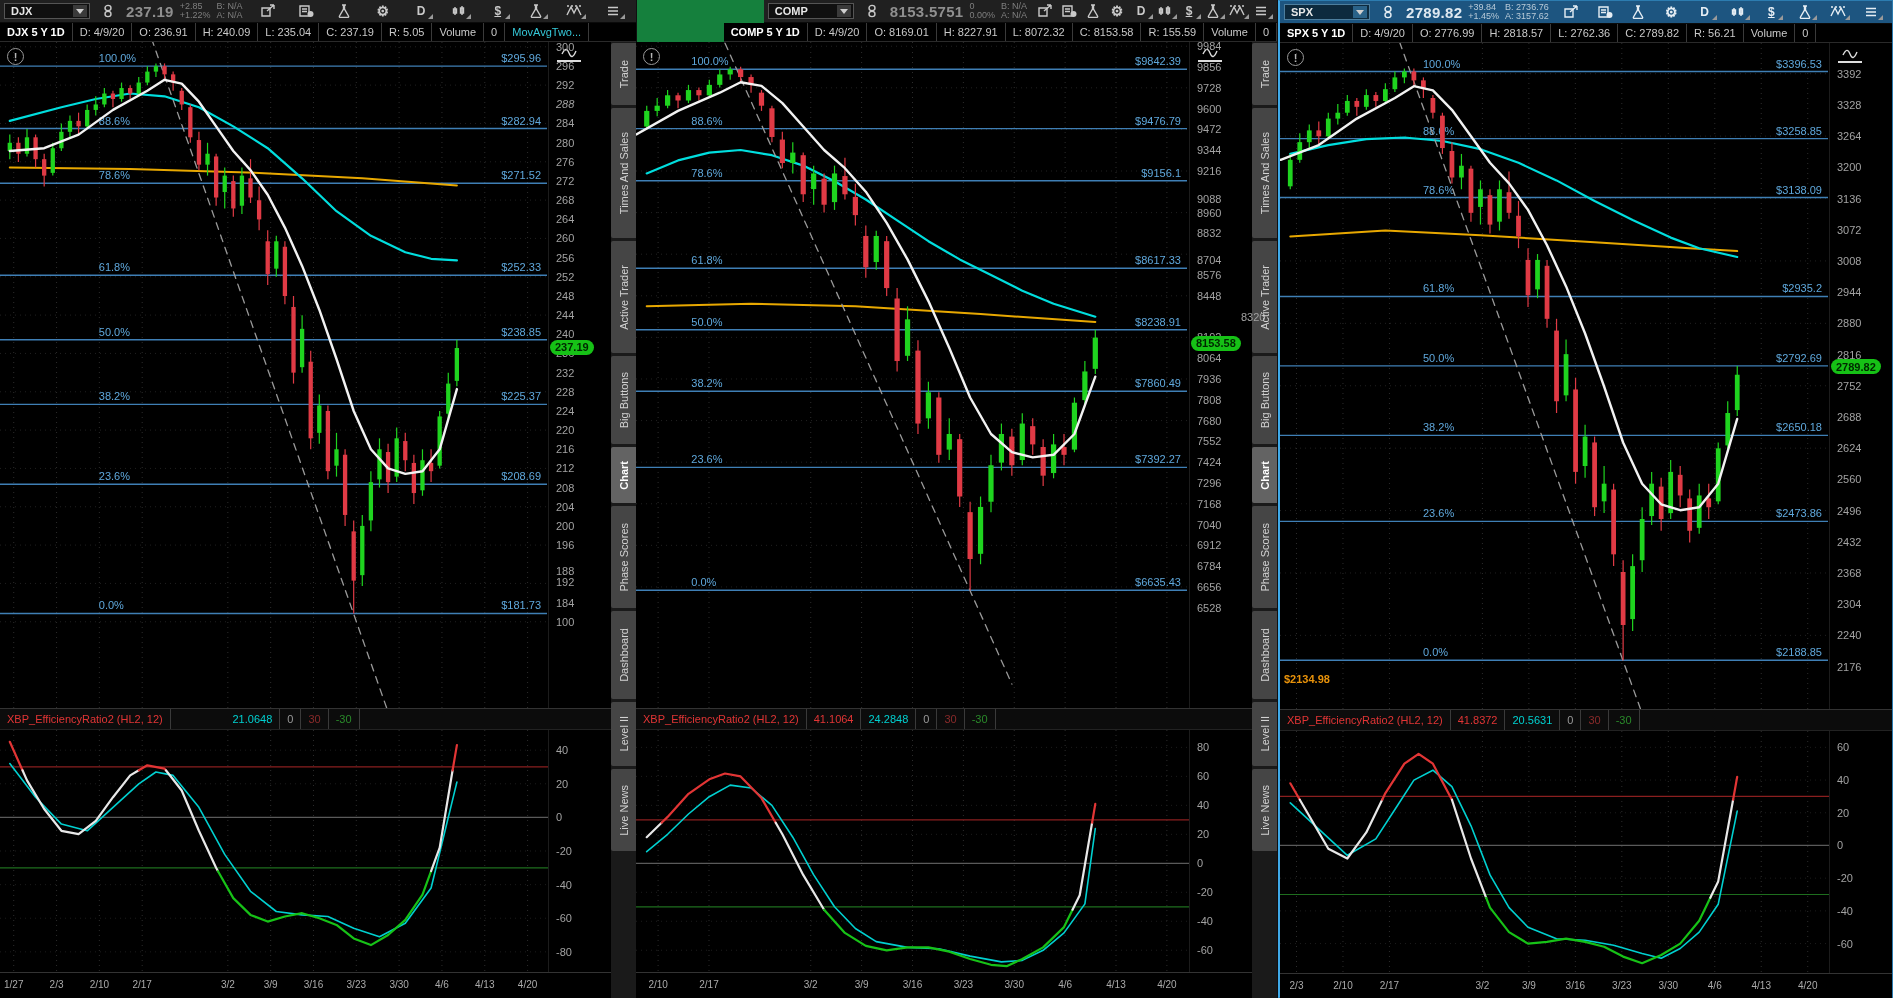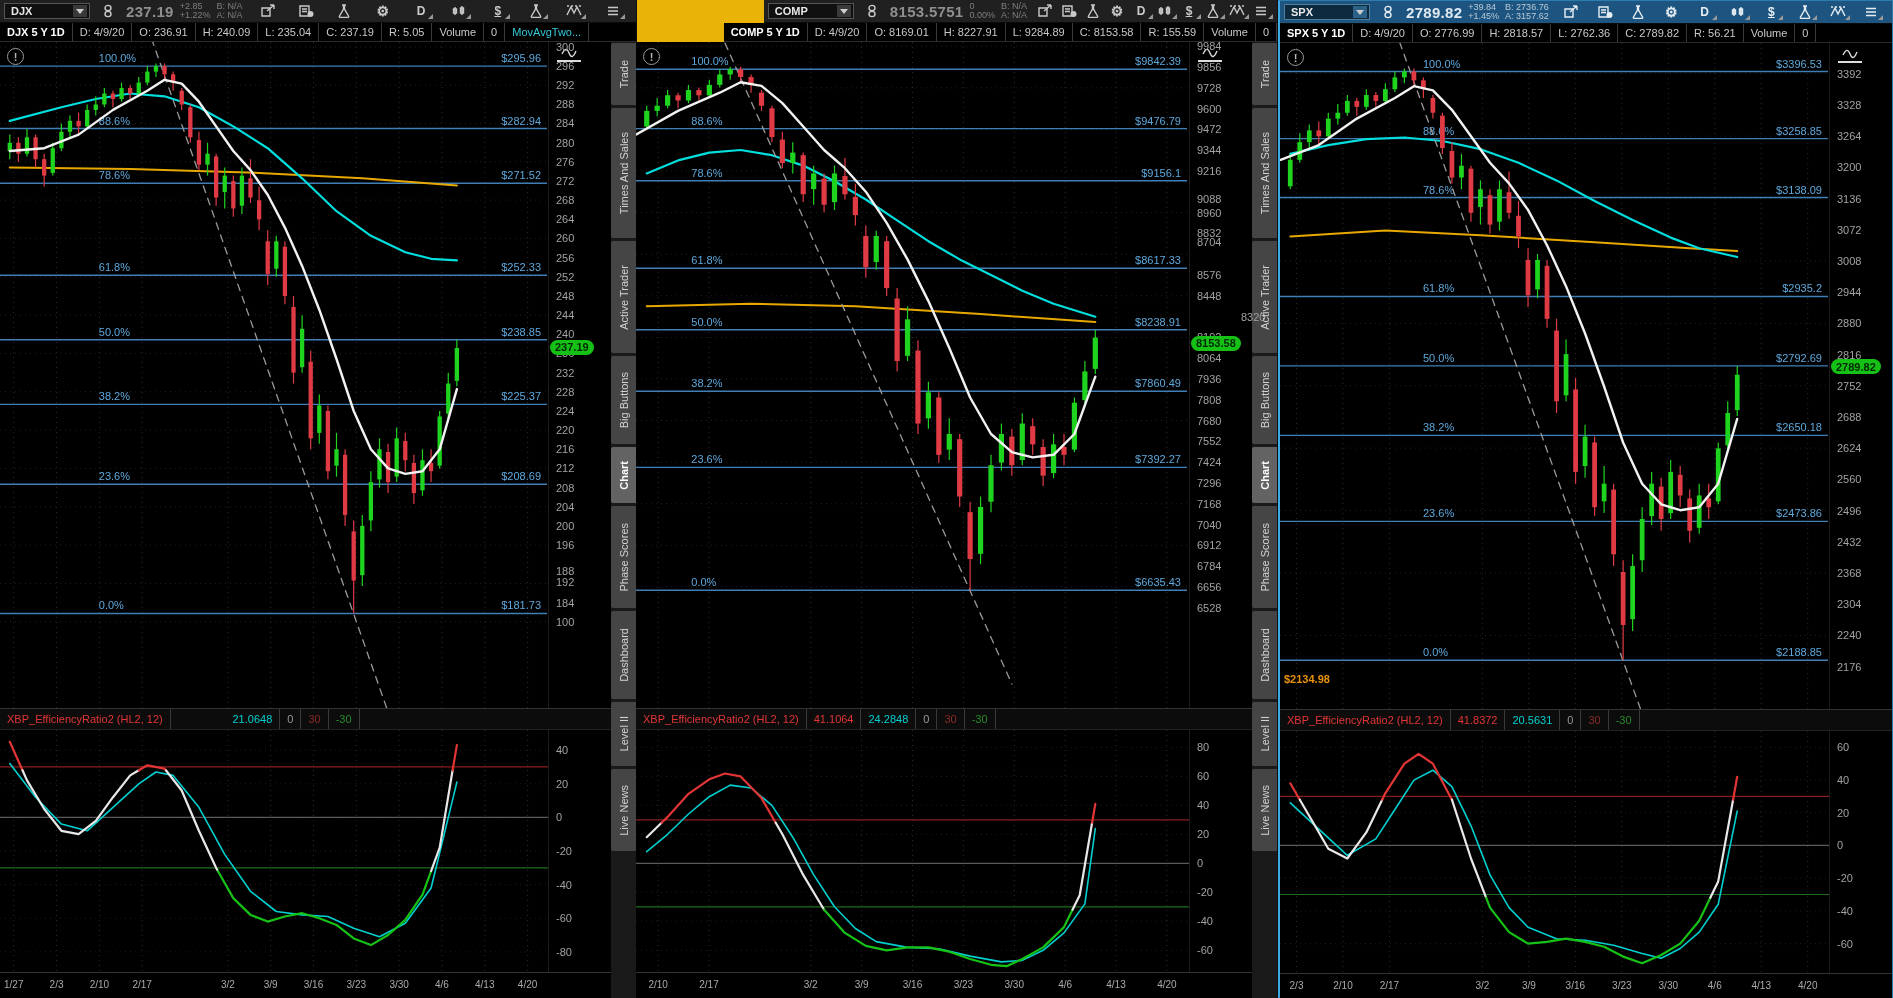--- a/index.html
+++ b/index.html
@@ -1,17 +1,17 @@
 <!DOCTYPE html>
 <html><head>
 <meta charset="utf-8">
 <style>
   html,body{margin:0;padding:0;background:#000;font-family:"Liberation Sans",sans-serif;}
   #app{display:flex;flex-direction:row;width:1893px;height:998px;overflow:hidden;background:#000;}
-  .panel{flex:none;display:flex;flex-direction:column;box-sizing:border-box;border-right:1px solid #101010;background:#eab308;}
+  .panel{flex:none;display:flex;flex-direction:column;box-sizing:border-box;border-right:1px solid #101010;background:#15803d;}
   .panel.active{border:1px solid #2c7cb0;border-left:2px solid #3fa9e8;}
   
   .toolbar{flex:none;height:22px;display:flex;align-items:center;background:#202020;border-bottom:1px solid #0a0a0a;padding:0 4px;gap:6px;}
   .panel.active .toolbar{background:#1d5580;}
   .symbox{display:flex;align-items:center;height:16px;background:#101010;border:1px solid #555;color:#e8e8e8;font-size:11px;font-weight:bold;padding:0 2px 0 6px;width:86px;box-sizing:border-box;justify-content:space-between;}
   .panel.active .symbox{background:#0d2a3e;border-color:#4d7e9e;}
   .symdd{width:14px;height:12px;background:#3a3a3a;display:flex;align-items:center;justify-content:center;}
   .panel.active .symdd{background:#2a6288;}
   .tri{width:0;height:0;border-left:4px solid transparent;border-right:4px solid transparent;border-top:5px solid #cfcfcf;}
   .bigprice{font-size:15px;font-weight:bold;color:#8f8f8f;letter-spacing:.3px;}
@@ -319,21 +319,21 @@
             </div>
             <div class="axiscol">
               <div class="stylebtn">
                 <svg width="16" height="14" viewBox="0 0 16 14">
                   <path stroke="currentColor" fill="none" stroke-width="1.4" d="M1 8 C4 2 6 2 8 7 C10 12 12 12 15 5"></path>
                 </svg>
               </div>
               <div class="tick" style="top: -1.20863px;">300</div>
               <div class="tick" style="top: 17.9568px;">296</div>
               <div class="tick" style="top: 37.1223px;">292</div>
-              <div class="tick" style="top: 56.2878px;">288</div>
+              <div class="tick" style="top: 56.2878px; font-style: italic;">288</div>
               <div class="tick" style="top: 75.4532px;">284</div>
               <div class="tick" style="top: 94.6187px;">280</div>
               <div class="tick" style="top: 113.784px;">276</div>
               <div class="tick" style="top: 132.95px;">272</div>
               <div class="tick" style="top: 152.115px;">268</div>
               <div class="tick" style="top: 171.281px;">264</div>
               <div class="tick" style="top: 190.446px;">260</div>
               <div class="tick" style="top: 209.612px;">256</div>
               <div class="tick" style="top: 228.777px;">252</div>
               <div class="tick" style="top: 247.942px;">248</div>
@@ -527,21 +527,21 @@
               <path stroke="currentColor" fill="none" stroke-width="1.4" d="M3 3.5 h10 M3 7 h10 M3 10.5 h10"></path>
             </svg>
           </div>
         </div>
       </div>
       <div class="ohlc">
         <div class="cell title">COMP 5 Y 1D</div>
         <div class="cell">D: 4/9/20</div>
         <div class="cell">O: 8169.01</div>
         <div class="cell">H: 8227.91</div>
-        <div class="cell">L: 9284.89</div>
+        <div class="cell">L: 8072.32</div>
         <div class="cell">C: 8153.58</div>
         <div class="cell">R: 155.59</div>
         <div class="cell">Volume</div>
         <div class="cell">0</div>
       </div>
       <div class="pbody">
         <div class="maincol">
           <div class="chartrow">
             <div class="chartwrap" style="width: 553px;">
               <svg width="553" height="666" viewBox="0 0 553 666">
@@ -697,21 +697,21 @@
               <div class="tick" style="top: -1.77556px;">9984</div>
               <div class="tick" style="top: 19.0217px;">9856</div>
               <div class="tick" style="top: 39.819px;">9728</div>
               <div class="tick" style="top: 60.6162px;">9600</div>
               <div class="tick" style="top: 81.4135px;">9472</div>
               <div class="tick" style="top: 102.211px;">9344</div>
               <div class="tick" style="top: 123.008px;">9216</div>
               <div class="tick" style="top: 151px;">9088</div>
               <div class="tick" style="top: 164.603px;">8960</div>
               <div class="tick" style="top: 185.4px;">8832</div>
-              <div class="tick" style="top: 194px;">8704</div>
+              <div class="tick" style="top: 212px;">8704</div>
               <div class="tick" style="top: 226.994px;">8576</div>
               <div class="tick" style="top: 247.792px;">8448</div>
               <div class="tick" style="top: 268.589px; padding-left: 44px;">8320</div>
               <div class="tick" style="top: 289.386px;">8192</div>
               <div class="tick" style="top: 310.183px;">8064</div>
               <div class="tick" style="top: 330.981px;">7936</div>
               <div class="tick" style="top: 351.778px;">7808</div>
               <div class="tick" style="top: 372.575px;">7680</div>
               <div class="tick" style="top: 393.373px;">7552</div>
               <div class="tick" style="top: 414.17px;">7424</div>

